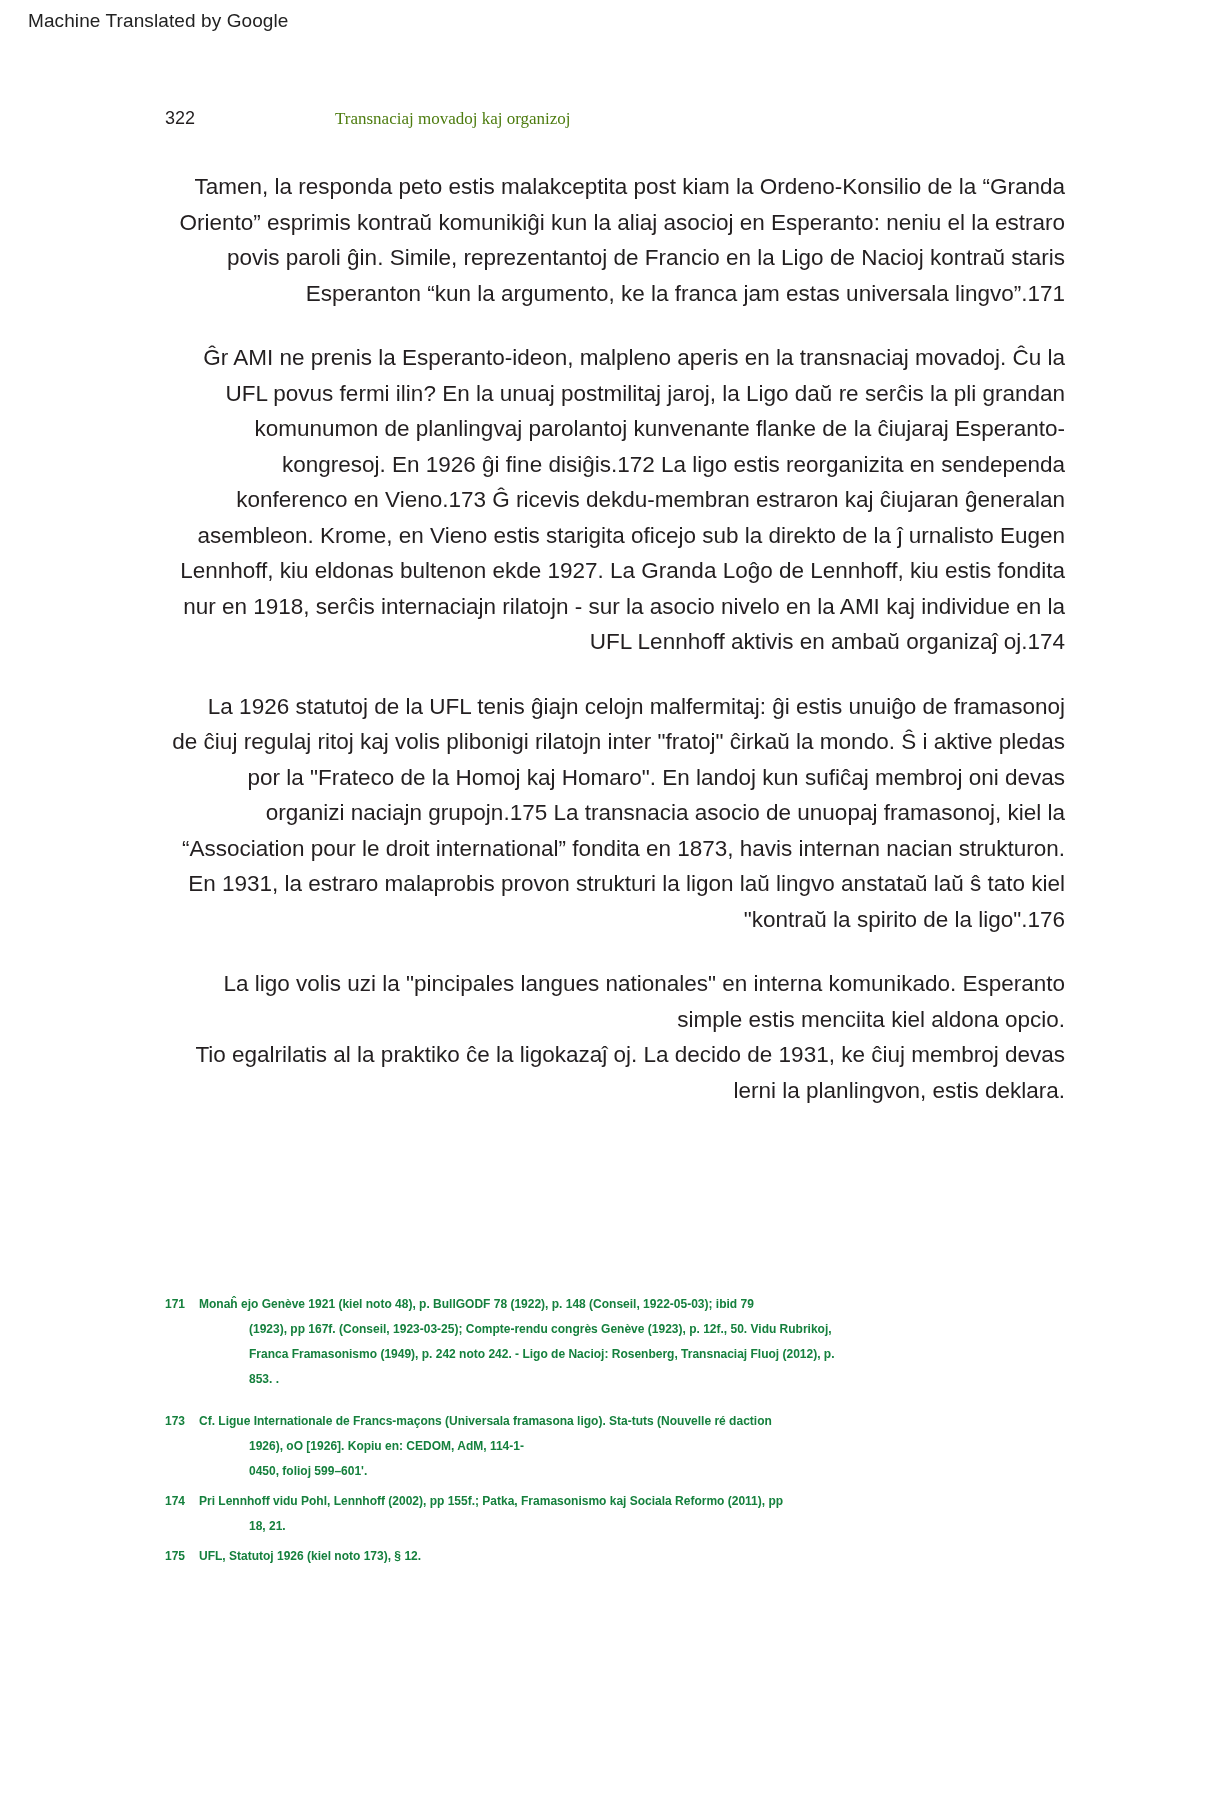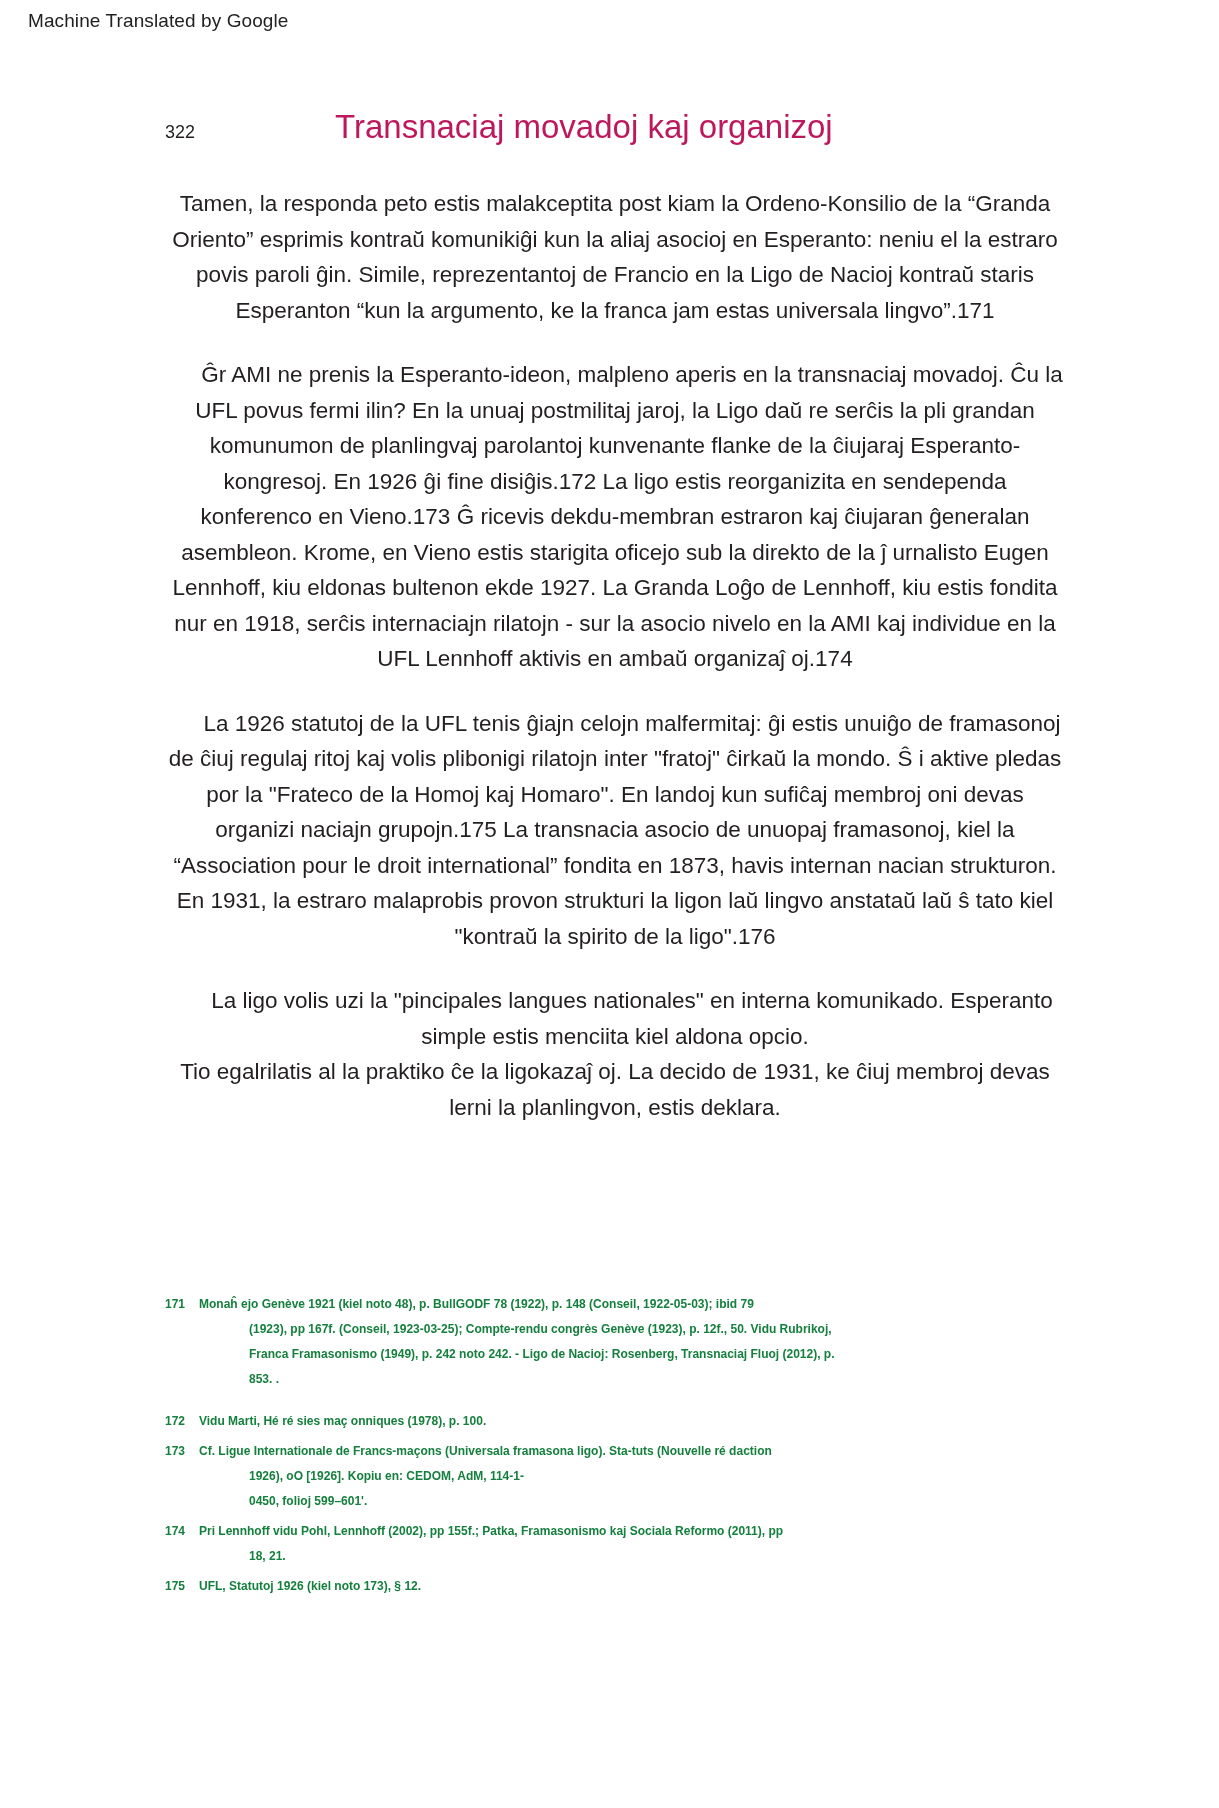--- a/index.html
+++ b/index.html
@@ -41,31 +41,31 @@
     margin-bottom: 40px;
   }
   .page-number {
     font-family: "Liberation Sans", sans-serif;
     font-size: 18px;
     color: #231f20;
     width: 170px;
     flex: 0 0 170px;
   }
   .running-head {
-    font-family: Liberation Sans, sans-serif;
-    font-size: 33px;
-    color: #be185d;
+    font-family: Liberation Serif, serif;
+    font-size: 17px;
+    color: #4d7c0f;
   }
   p.body {
     font-family: "Liberation Sans", sans-serif;
     font-size: 22.5px;
     line-height: 35.5px;
     color: #231f20;
     margin: 0 0 29px 0;
-    text-align: center;
+    text-align: right;
   }
   p.indent {
     text-indent: 34px;
   }
   .notes {
     position: absolute;
     left: 165px;
     top: 1292px;
     width: 905px;
   }
@@ -117,23 +117,20 @@
 
   <div class="notes">
 
     <div class="note gap">
       <span class="num">171</span><span>Monaĥ ejo Genève 1921 (kiel noto 48), p. BullGODF 78 (1922), p. 148 (Conseil, 1922-05-03); ibid 79</span>
       <span class="note-cont">(1923), pp 167f. (Conseil, 1923-03-25); Compte-rendu congrès Genève (1923), p. 12f., 50. Vidu Rubrikoj,</span>
       <span class="note-cont">Franca Framasonismo (1949), p. 242 noto 242. - Ligo de Nacioj: Rosenberg, Transnaciaj Fluoj (2012), p.</span>
       <span class="note-cont">853. .</span>
     </div>
 
-    <div class="note">
-      <span class="num">172</span><span>Vidu Marti, Hé ré sies maç onniques (1978), p. 100.</span>
-    </div>
 
     <div class="note">
       <span class="num">173</span><span>Cf. Ligue Internationale de Francs-maçons (Universala framasona ligo). Sta-tuts (Nouvelle ré daction</span>
       <span class="note-cont">1926), oO [1926]. Kopiu en: CEDOM, AdM, 114-1-</span>
       <span class="note-cont">0450, folioj 599–601'.</span>
     </div>
 
     <div class="note">
       <span class="num">174</span><span>Pri Lennhoff vidu Pohl, Lennhoff (2002), pp 155f.; Patka, Framasonismo kaj Sociala Reformo (2011), pp</span>
       <span class="note-cont">18, 21.</span>

